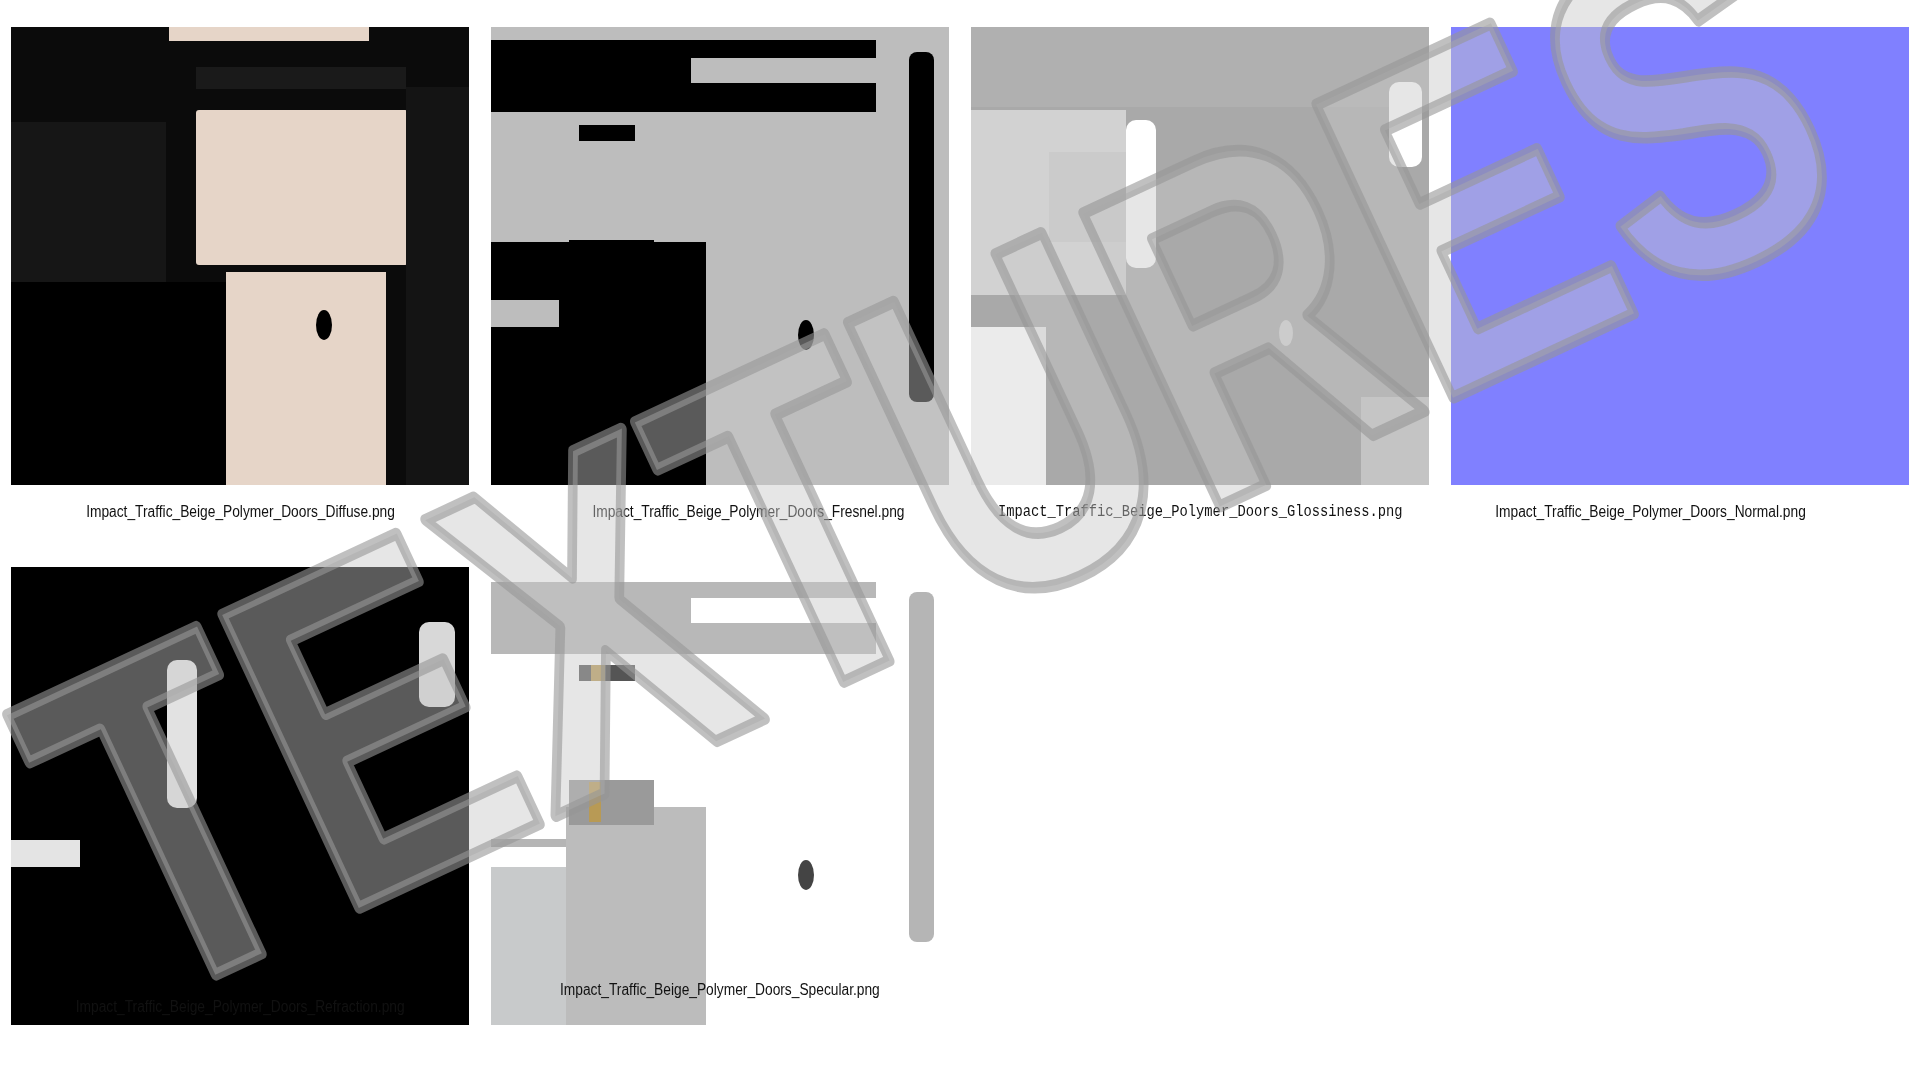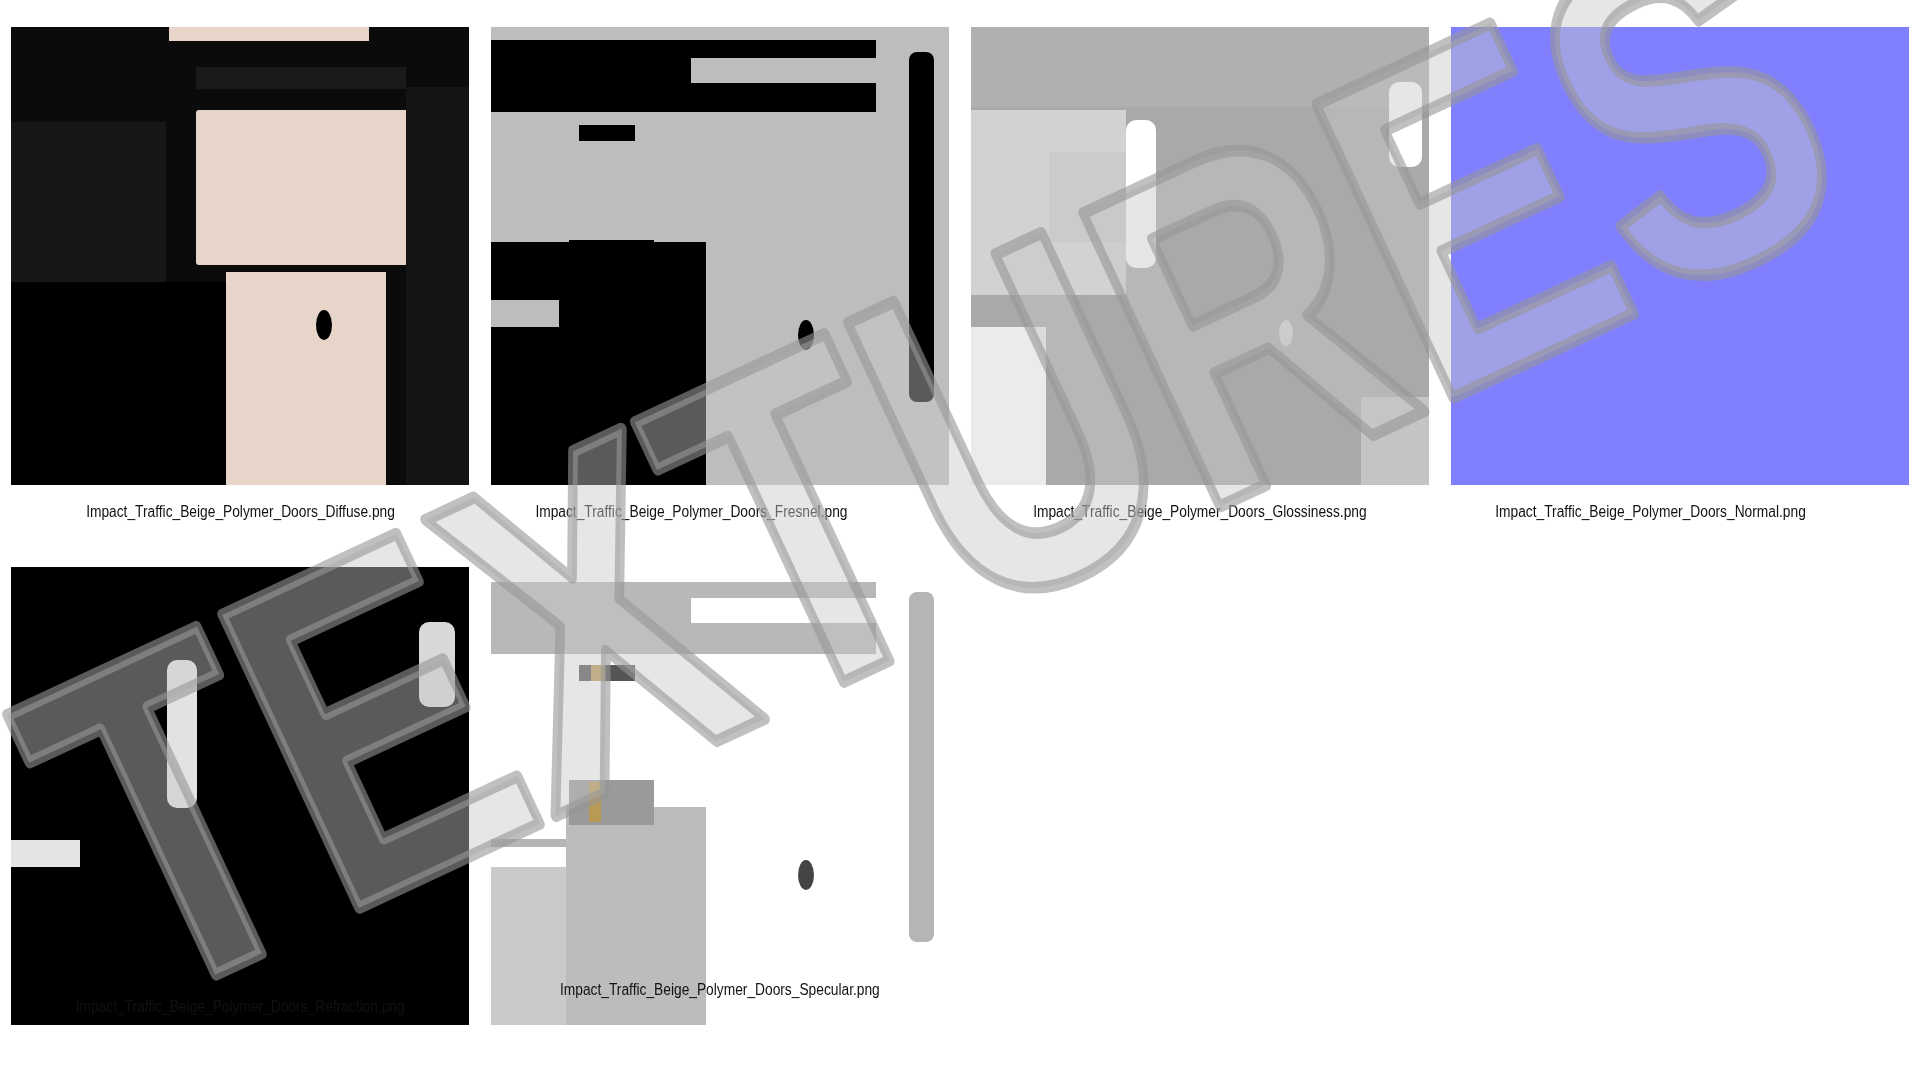--- a/index.html
+++ b/index.html
@@ -29,33 +29,33 @@
 <div class="tile" style="left:491px;top:27px;background:#bdbdbd;">
   <div class="abs" style="left:0;top:13px;width:385px;height:72px;background:#000;"></div>
   <div class="abs" style="left:200px;top:31px;width:205px;height:25px;background:#bdbdbd;"></div>
   <div class="abs" style="left:88px;top:98px;width:56px;height:16px;background:#000;"></div>
   <div class="abs" style="left:418px;top:25px;width:25px;height:350px;background:#000;border-radius:8px;"></div>
   <div class="abs" style="left:0;top:215px;width:215px;height:243px;background:#000;"></div>
   <div class="abs" style="left:78px;top:213px;width:85px;height:40px;background:#000;"></div>
   <div class="abs" style="left:0;top:273px;width:68px;height:27px;background:#bdbdbd;"></div>
   <div class="abs" style="left:307px;top:293px;width:16px;height:30px;background:#000;border-radius:50%;"></div>
 </div>
-<div class="caption" style="left:451px;top:503px;"><span>Impact_Traffic_Beige_Polymer_Doors_Fresnel.png</span></div>
+<div class="caption" style="left:508px;top:503px;"><span>Impact_Traffic_Beige_Polymer_Doors_Fresnel.png</span></div>
 
 <div class="tile" style="left:971px;top:27px;background:#a9a9a9;">
   <div class="abs" style="left:0;top:0;width:458px;height:80px;background:#b0b0b0;"></div>
   <div class="abs" style="left:0;top:83px;width:155px;height:185px;background:#d2d2d2;"></div>
   <div class="abs" style="left:78px;top:125px;width:77px;height:90px;background:#cbcbcb;"></div>
   <div class="abs" style="left:155px;top:93px;width:30px;height:148px;background:#ffffff;border-radius:10px;"></div>
   <div class="abs" style="left:418px;top:55px;width:33px;height:85px;background:#ffffff;border-radius:10px;"></div>
   <div class="abs" style="left:0;top:300px;width:75px;height:158px;background:#ebebeb;"></div>
   <div class="abs" style="left:390px;top:370px;width:68px;height:88px;background:#c4c4c4;"></div>
   <div class="abs" style="left:308px;top:293px;width:14px;height:26px;background:#cfcfcf;border-radius:50%;"></div>
 </div>
-<div class="caption" style="left:960px;top:503px;"><span>Impact_Traffic_Beige_Polymer_Doors_Glossiness.png</span></div>
+<div class="caption" style="left:960px;top:503px;font-family:Liberation Mono, monospace;"><span>Impact_Traffic_Beige_Polymer_Doors_Glossiness.png</span></div>
 
 <div class="tile" style="left:1451px;top:27px;background:#8080ff;"></div>
 <div class="caption" style="left:1411px;top:503px;"><span>Impact_Traffic_Beige_Polymer_Doors_Normal.png</span></div>
 
 <div class="tile" style="left:11px;top:567px;background:#000;">
   <div class="abs" style="left:156px;top:93px;width:30px;height:148px;background:#e2e2e2;border-radius:10px;"></div>
   <div class="abs" style="left:408px;top:55px;width:36px;height:85px;background:#d8d8d8;border-radius:10px;"></div>
   <div class="abs" style="left:0;top:273px;width:69px;height:27px;background:#e4e4e4;"></div>
 </div>
 <div class="caption" style="left:0px;top:998px;"><span>Impact_Traffic_Beige_Polymer_Doors_Refraction.png</span></div>

